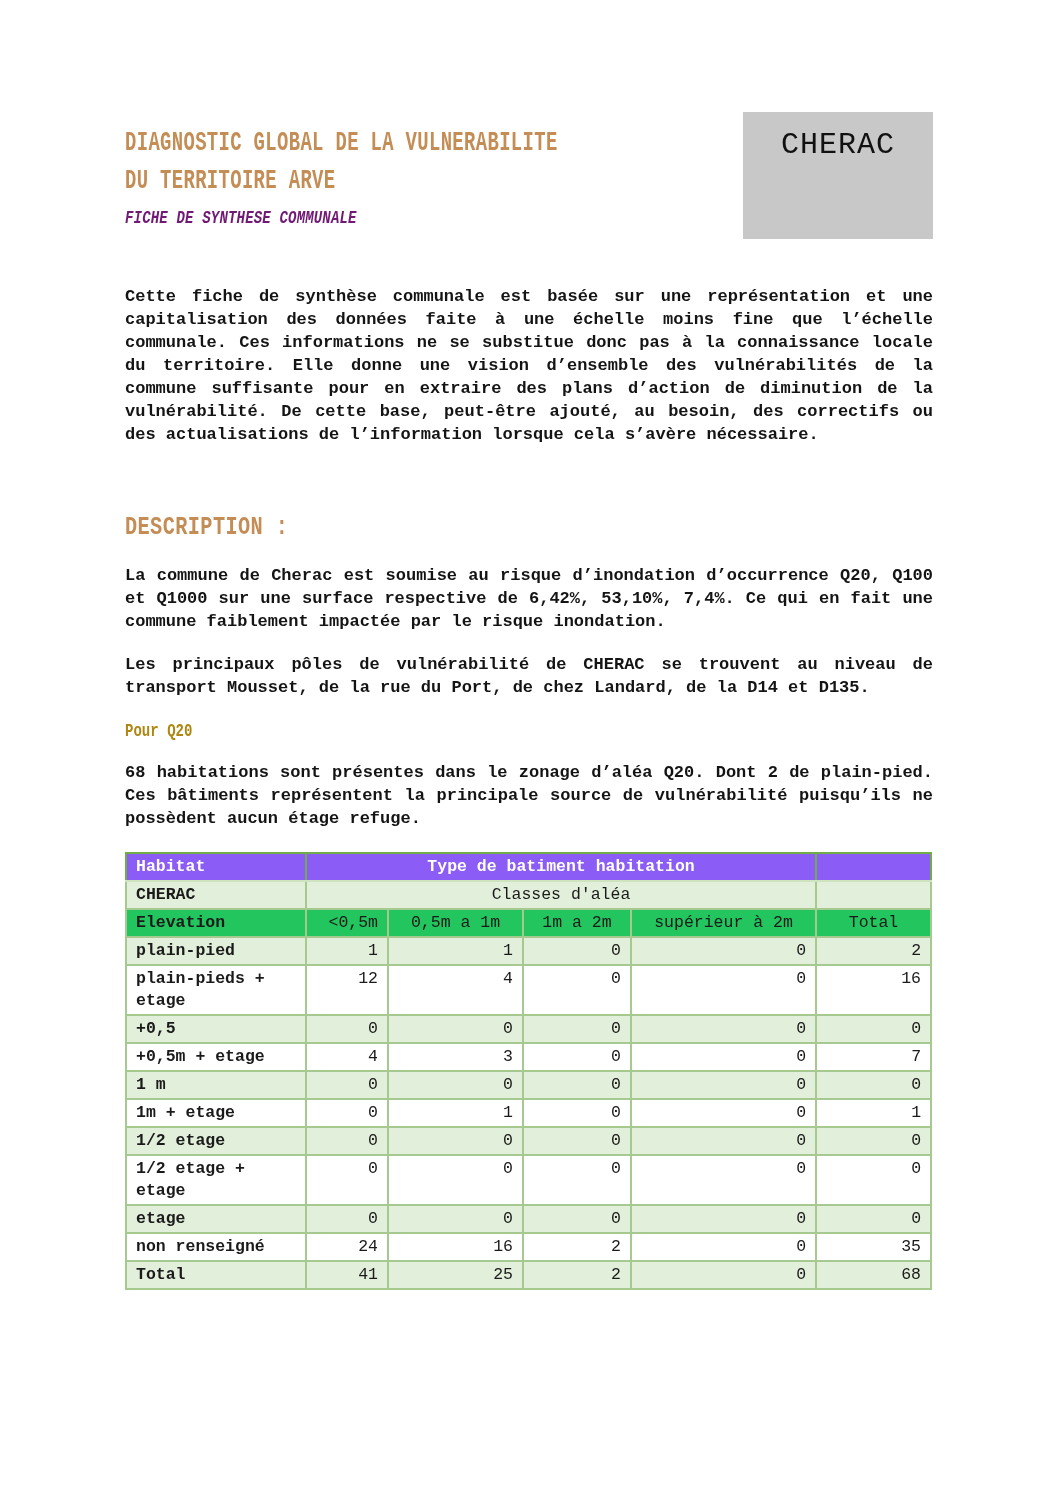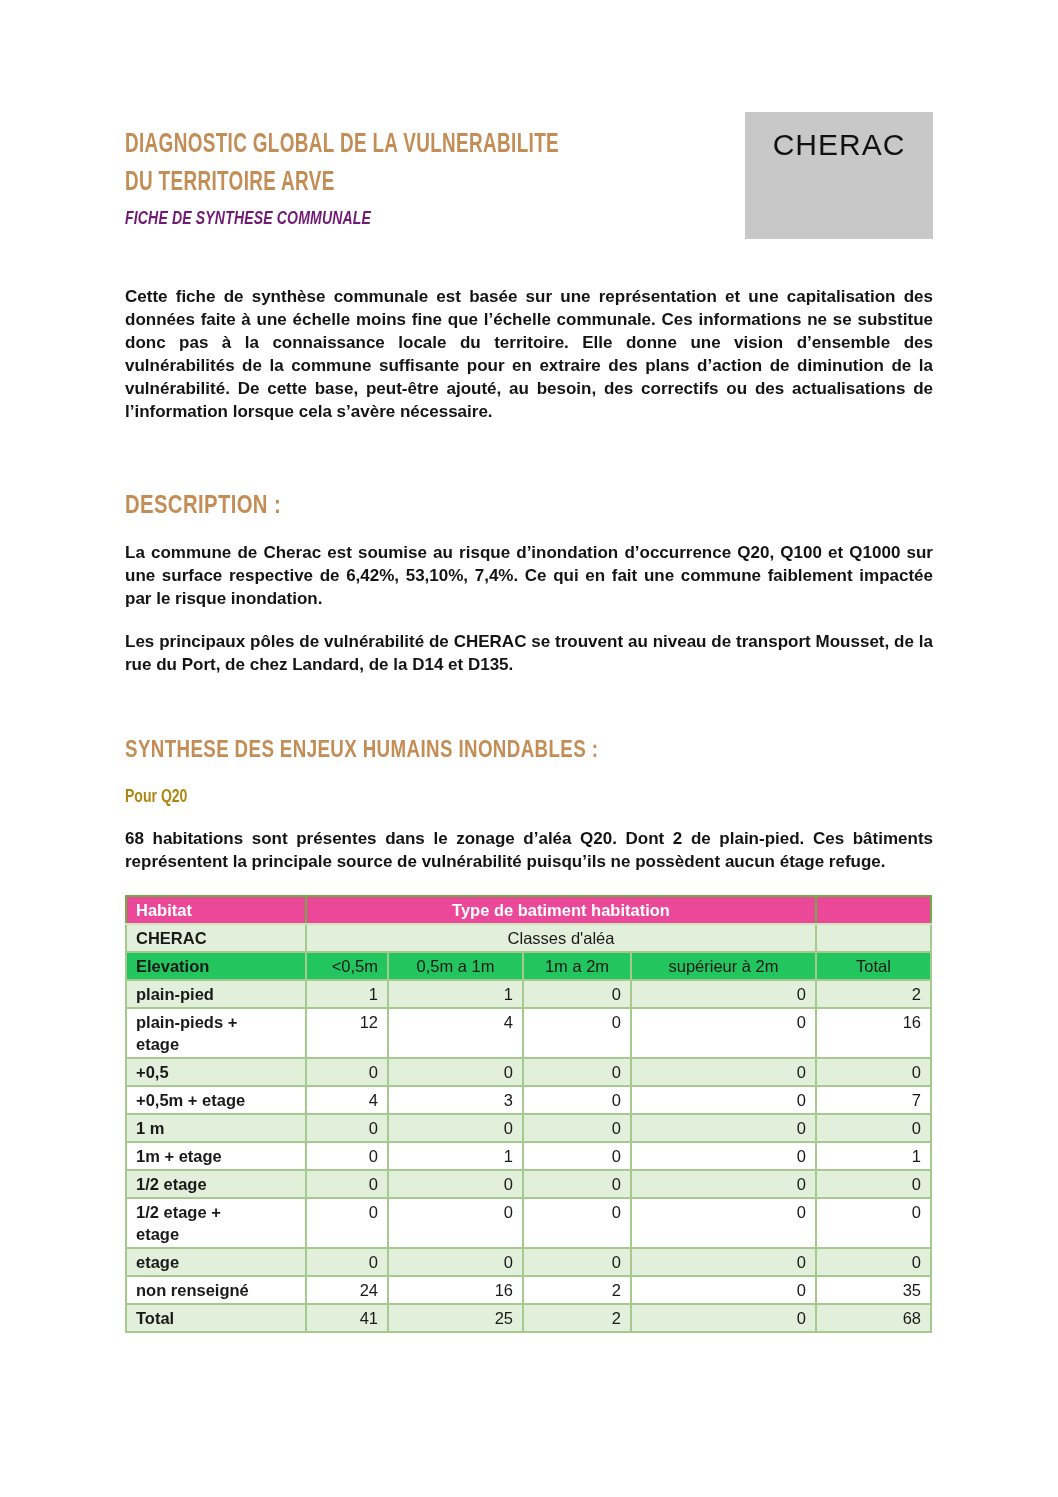--- a/index.html
+++ b/index.html
@@ -3,21 +3,21 @@
 <meta charset="utf-8">
 <style>
   * { margin: 0; padding: 0; box-sizing: border-box; }
   html, body { background: #ffffff; }
   .page {
     position: relative;
     width: 1058px;
     height: 1497px;
     margin: 0 auto;
     background: #ffffff;
-    font-family: Liberation Sans, sans-serif;
+    font-family: Liberation Mono, monospace;
     color: #1a1a1a;
     padding: 112px 125px 8px 125px;
     border-radius: 24px;
   }
   
   .header-row { display: flex; align-items: flex-start; }
   .titles { flex: 1; padding-top: 12px; }
   .condensed {
     display: inline-block;
     transform: scaleX(0.70);
@@ -92,21 +92,21 @@
     color: #1a1a1a;
   }
   table.habitat td {
     border: 2px solid #a6c98f;
     padding: 2px 9px;
     height: 27px;
     line-height: 22px;
     vertical-align: top;
   }
   tr.head-green td {
-    background: #ec4899;
+    background: #8b5cf6;
     color: #ffffff;
     font-weight: bold;
     border-color: #70ad47;
     border-bottom-color: #cfe3bf;
   }
   tr.head-green td.corner { text-align: left; }
   tr.head-green td.span-head { text-align: center; }
   tr.sub-head td { background: #e2efda; }
   tr.sub-head td.commune-cell { font-weight: bold; text-align: left; }
   tr.sub-head td.classes-cell { text-align: center; }
@@ -143,23 +143,20 @@
 
   <p class="para intro">Cette fiche de synthèse communale est basée sur une représentation et une capitalisation des données faite à une échelle moins fine que l’échelle communale. Ces informations ne se substitue donc pas à la connaissance locale du territoire. Elle donne une vision d’ensemble des vulnérabilités de la commune suffisante pour en extraire des plans d’action de diminution de la vulnérabilité. De cette base, peut-être ajouté, au besoin, des correctifs ou des actualisations de l’information lorsque cela s’avère nécessaire.</p>
 
   <div class="section-heading h-desc">
     <span class="condensed-78">DESCRIPTION :</span>
   </div>
 
   <p class="para desc-p1">La commune de Cherac est soumise au risque d’inondation d’occurrence Q20, Q100 et Q1000 sur une surface respective de 6,42%, 53,10%, 7,4%. Ce qui en fait une commune faiblement impactée par le risque inondation.</p>
   <p class="para desc-p2">Les principaux pôles de vulnérabilité de CHERAC se trouvent au niveau de transport Mousset, de la rue du Port, de chez Landard, de la D14 et D135.</p>
 
-  <div class="section-heading h-synth">
-    <span class="condensed-78">SYNTHESE DES ENJEUX HUMAINS INONDABLES :</span>
-  </div>
 
   <div class="scenario">
     <span class="condensed-78">Pour Q20</span>
   </div>
 
   <p class="para synth-p">68 habitations sont présentes dans le zonage d’aléa Q20. Dont 2 de plain-pied. Ces bâtiments représentent la principale source de vulnérabilité puisqu’ils ne possèdent aucun étage refuge.</p>
 
   <table class="habitat">
     <colgroup>
       <col style="width:180px">

